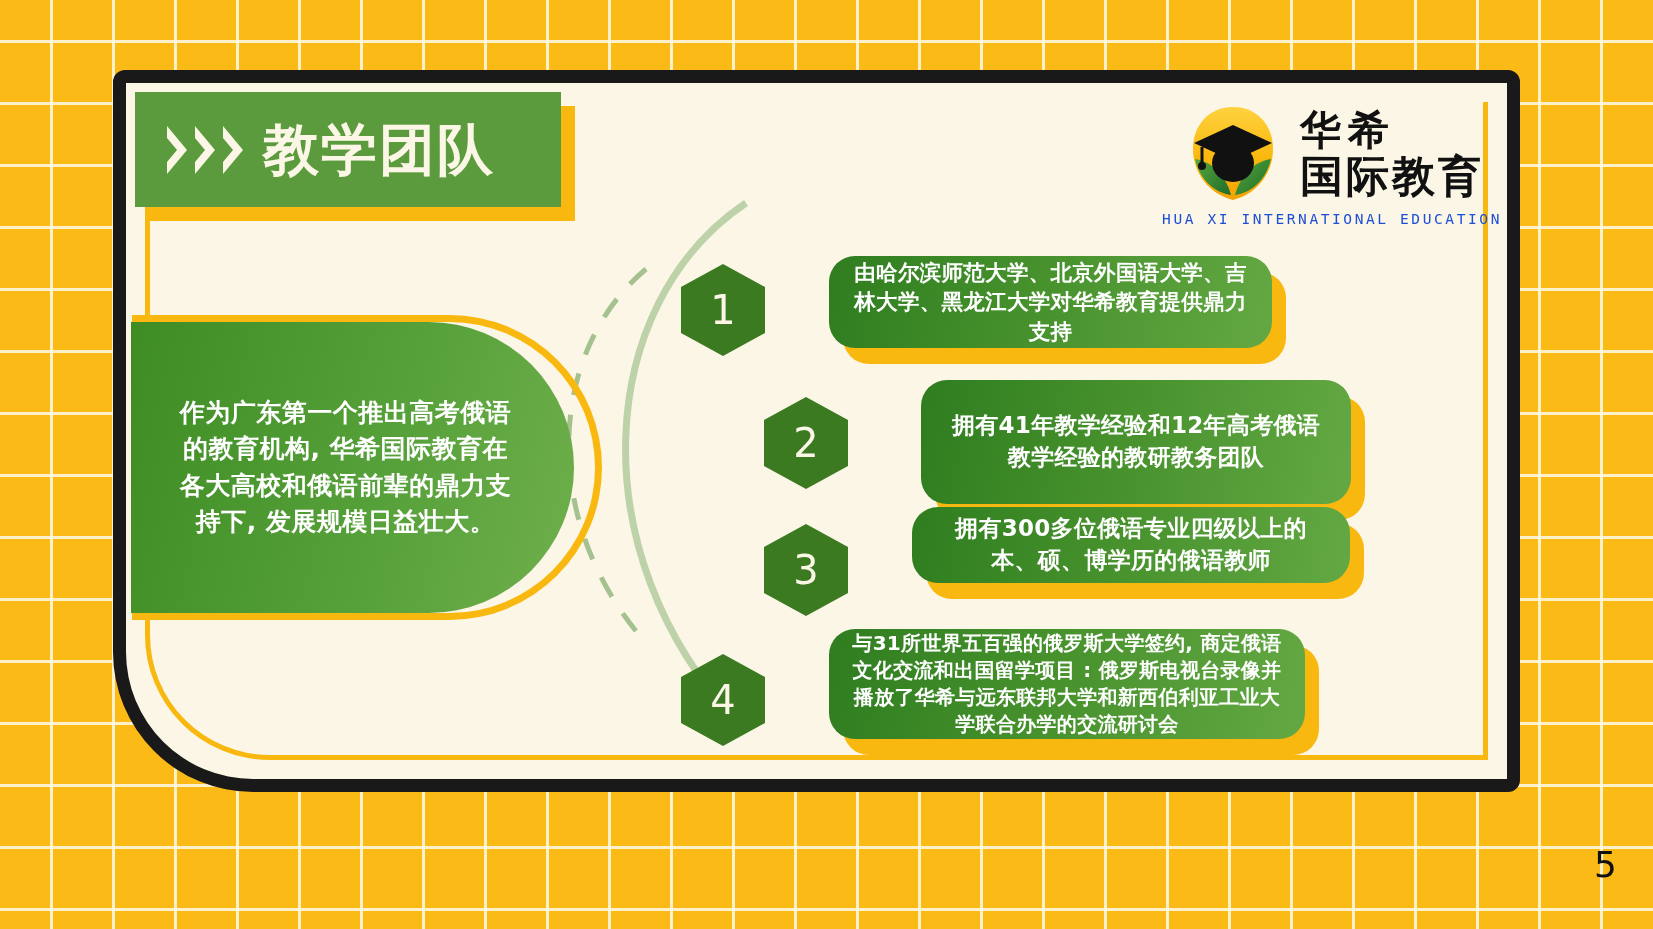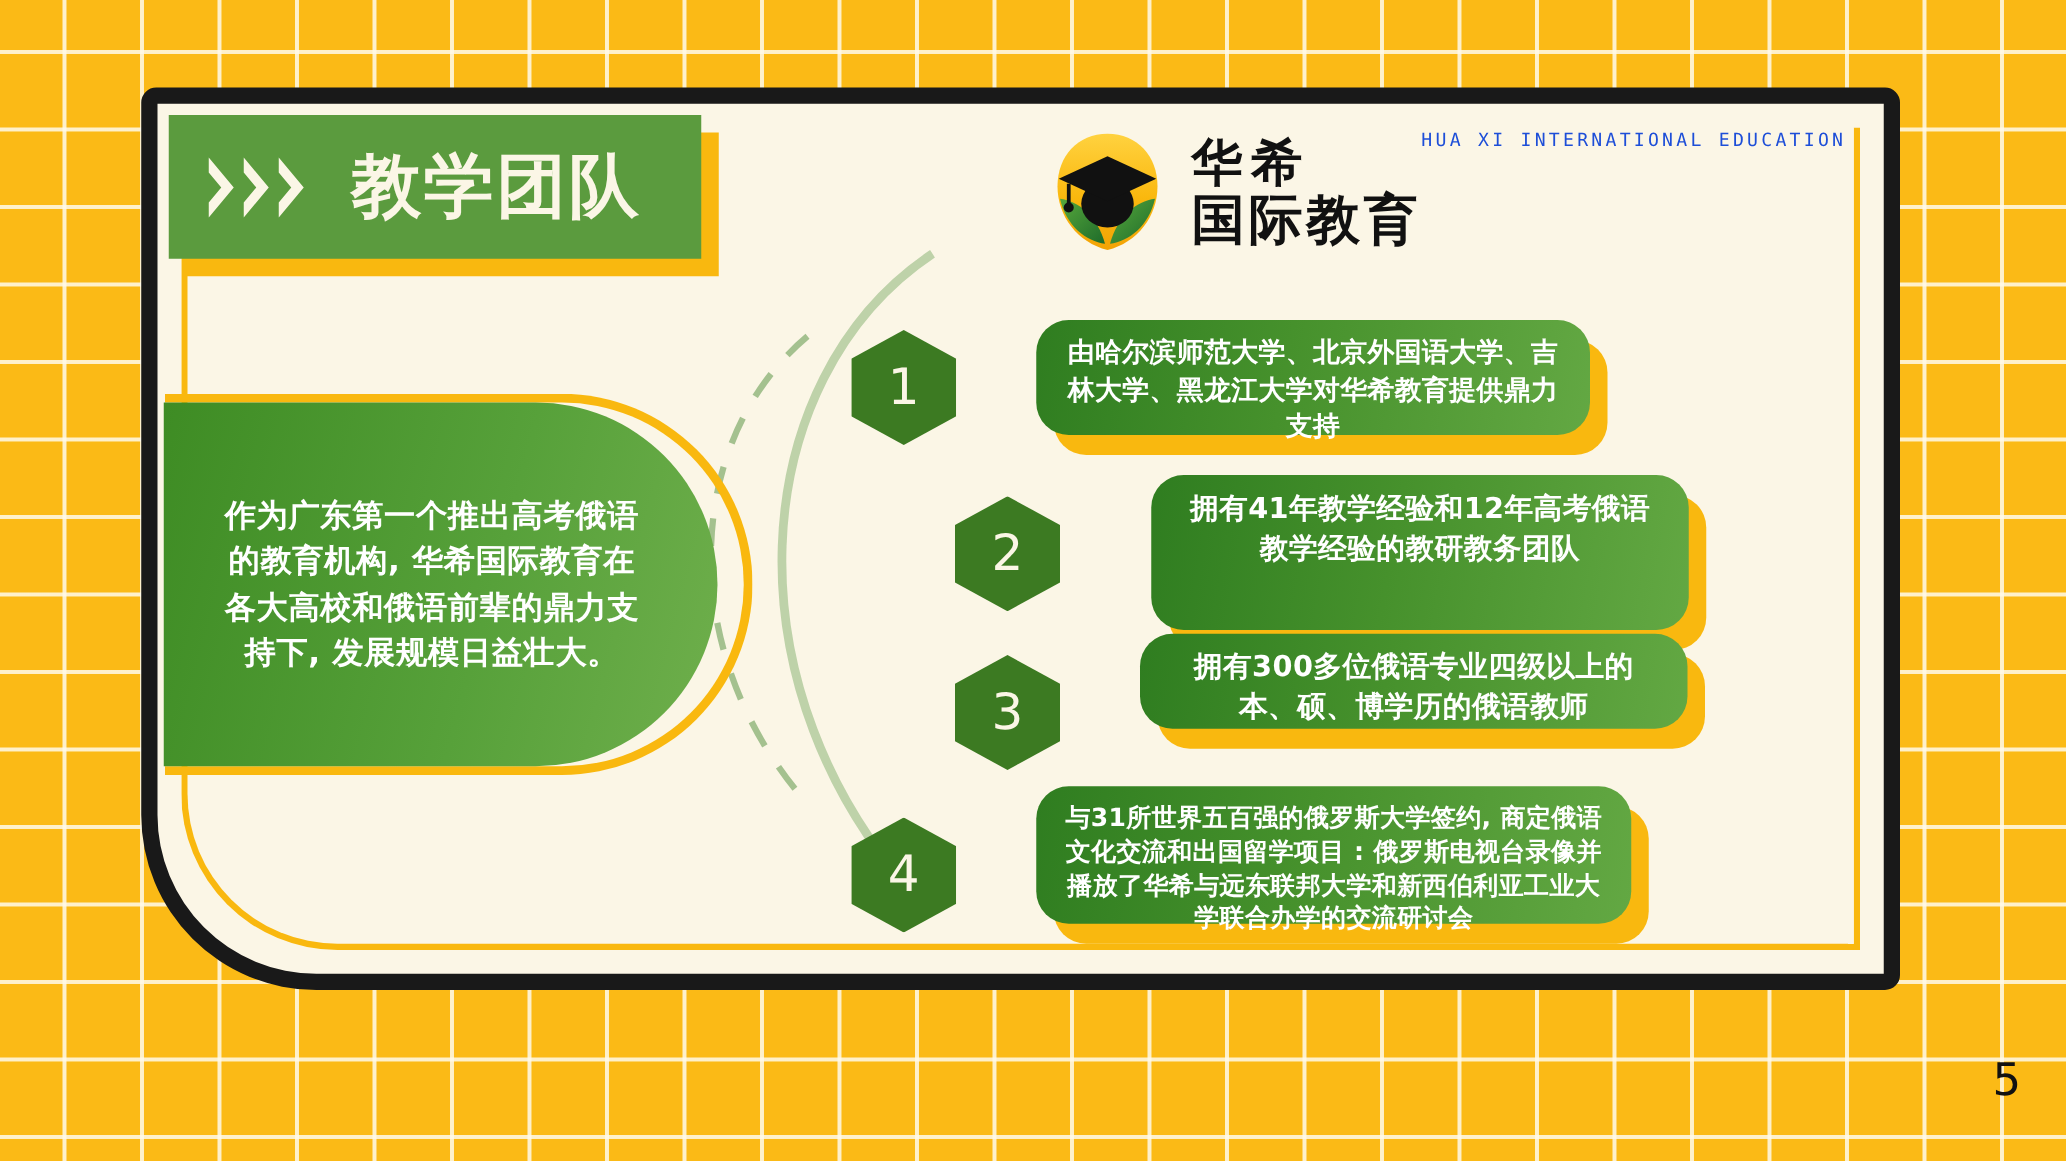--- a/index.html
+++ b/index.html
@@ -50,35 +50,35 @@
   #titlewrap { position:absolute; left:0; top:0; }
   #titleshadow {
     position:absolute; left:23px; top:23px;
     width:426px; height:115px;
     background:#F9B80F;
   }
   #titlebar {
     position:absolute; left:9px; top:9px;
     width:426px; height:115px;
     background:#5B9B3E;
-    display:flex; align-items:center; gap:34px;
+    display:flex; align-items:center; gap:16px;
     padding-left:30px;
   }
   #chevs { display:flex; gap:2px; }
   .chev { width:26px; height:52px; }
   #titletext {
     color:#FBF6E6; font-size:56px; font-weight:700;
     letter-spacing:2px; line-height:1;
     font-family:"DejaVu Sans","Liberation Sans",sans-serif;
   }
 
   
   #logo {
-    position:absolute; right:30px; top:18px;
-    display:flex; align-items:flex-start;
+    position:absolute; right:5px; top:18px;
+    display:flex; flex-direction:column; align-items:center;
   }
   #logorow { display:flex; align-items:center; gap:14px; }
   #logomark { width:106px; height:106px; display:block; }
   #logowords {
     display:flex; flex-direction:column; gap:2px;
     font-family:"DejaVu Sans","Liberation Sans",sans-serif;
     color:#111; font-weight:700;
   }
   .logoline1 { font-size:41px; letter-spacing:7px; line-height:1.05; }
   .logoline2 { font-size:43px; letter-spacing:3px; line-height:1.05; }
@@ -131,21 +131,21 @@
   .item { position:absolute; }
   .itemshadow {
     position:absolute; left:14px; top:16px;
     width:100%; height:100%;
     background:#F9B80F; border-radius:26px;
   }
   .itembox {
     position:relative;
     background:linear-gradient(100deg,#2F7D20 0%,#46912C 45%,#63A843 100%);
     border-radius:26px;
-    display:flex; justify-content:center;
+    display:flex; align-items:center; justify-content:center;
     padding:12px 20px;
   }
   .itemtext {
     color:#FFFFFF; font-weight:700; text-align:center;
     letter-spacing:.3px; line-height:1.38;
     font-family:"DejaVu Sans","Liberation Sans",sans-serif;
   }
   #item1 { left:703px; top:173px; width:443px; }
   #item1 .itembox, #item1 .itemshadow { height:92px; }
   #item1 .itemtext { font-size:21.5px; }

